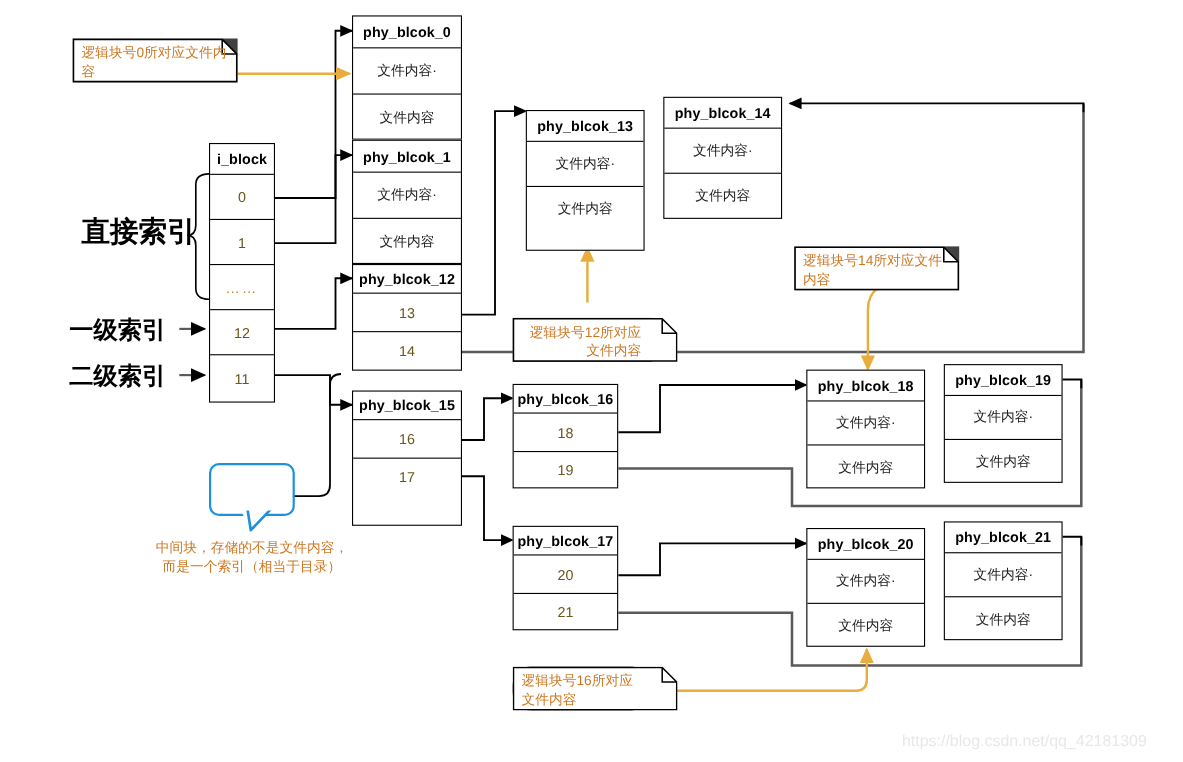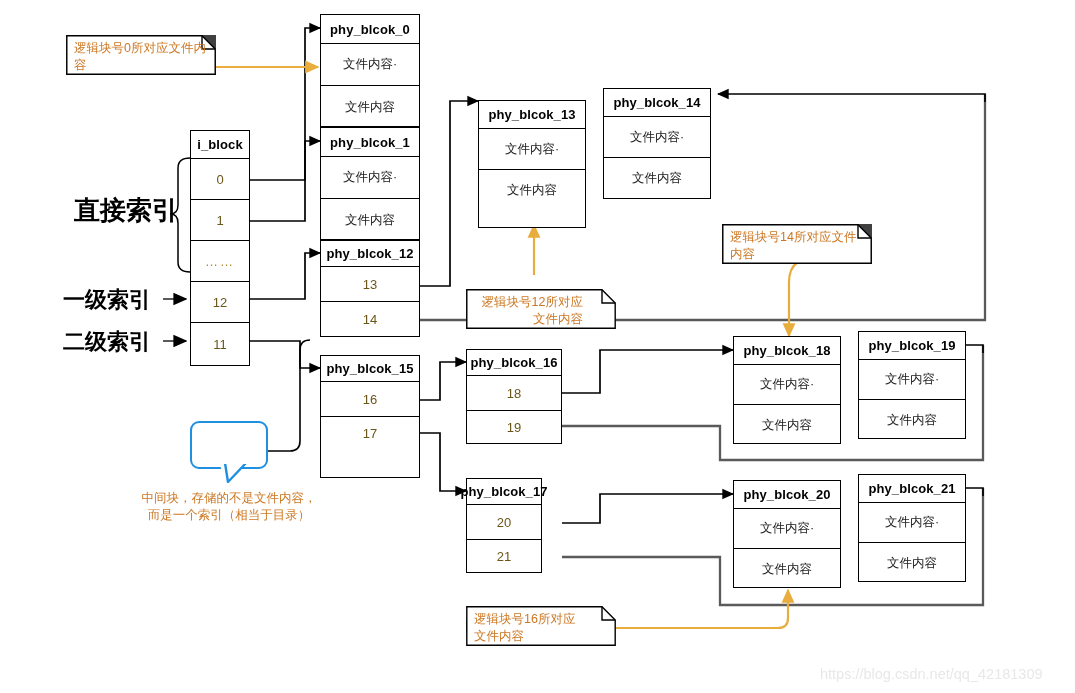--- a/index.html
+++ b/index.html
@@ -158,21 +158,21 @@
     <div class="row num" style="height:35px;">16</div>
     <div class="row num" style="height:32px;">17</div>
   </div>
 
   <div class="tbl" style="left:466px;top:349px;width:96px;height:95px;">
     <div class="row hdr" style="height:26px;">phy_blcok_16</div>
     <div class="row num" style="height:35px;">18</div>
     <div class="row num" style="height:32px;">19</div>
   </div>
 
-  <div class="tbl" style="left:466px;top:478px;width:76px;height:95px;">
+  <div class="tbl" style="left:466px;top:478px;width:96px;height:95px;">
     <div class="row hdr" style="height:26px;">phy_blcok_17</div>
     <div class="row num" style="height:35px;">20</div>
     <div class="row num" style="height:32px;">21</div>
   </div>
 
   <div class="tbl" style="left:733px;top:336px;width:108px;height:108px;">
     <div class="row hdr" style="height:28px;">phy_blcok_18</div>
     <div class="row cn" style="height:40px;">文件内容·</div>
     <div class="row cn" style="height:40px;">文件内容</div>
   </div>

